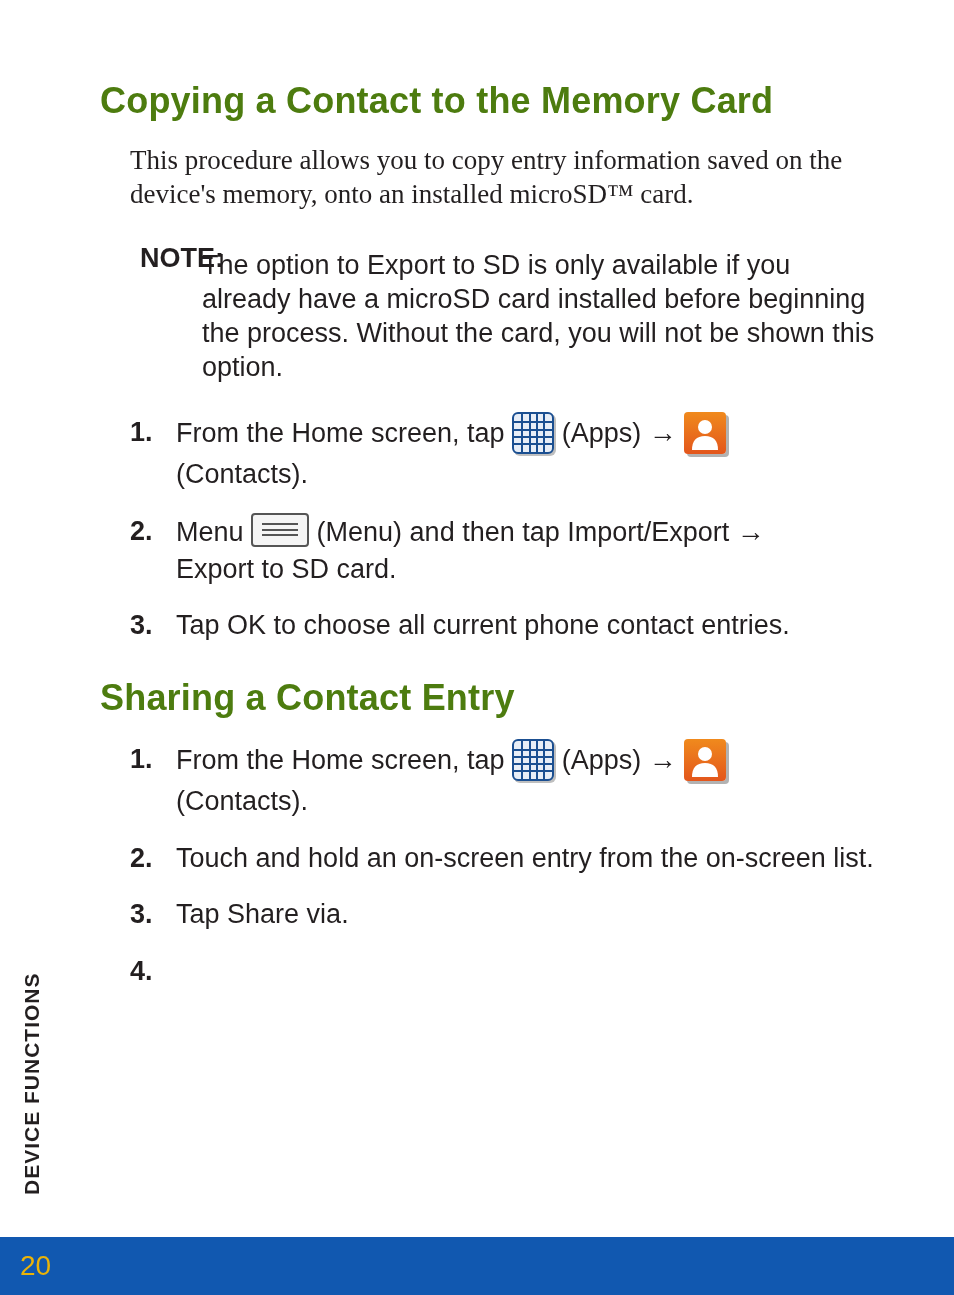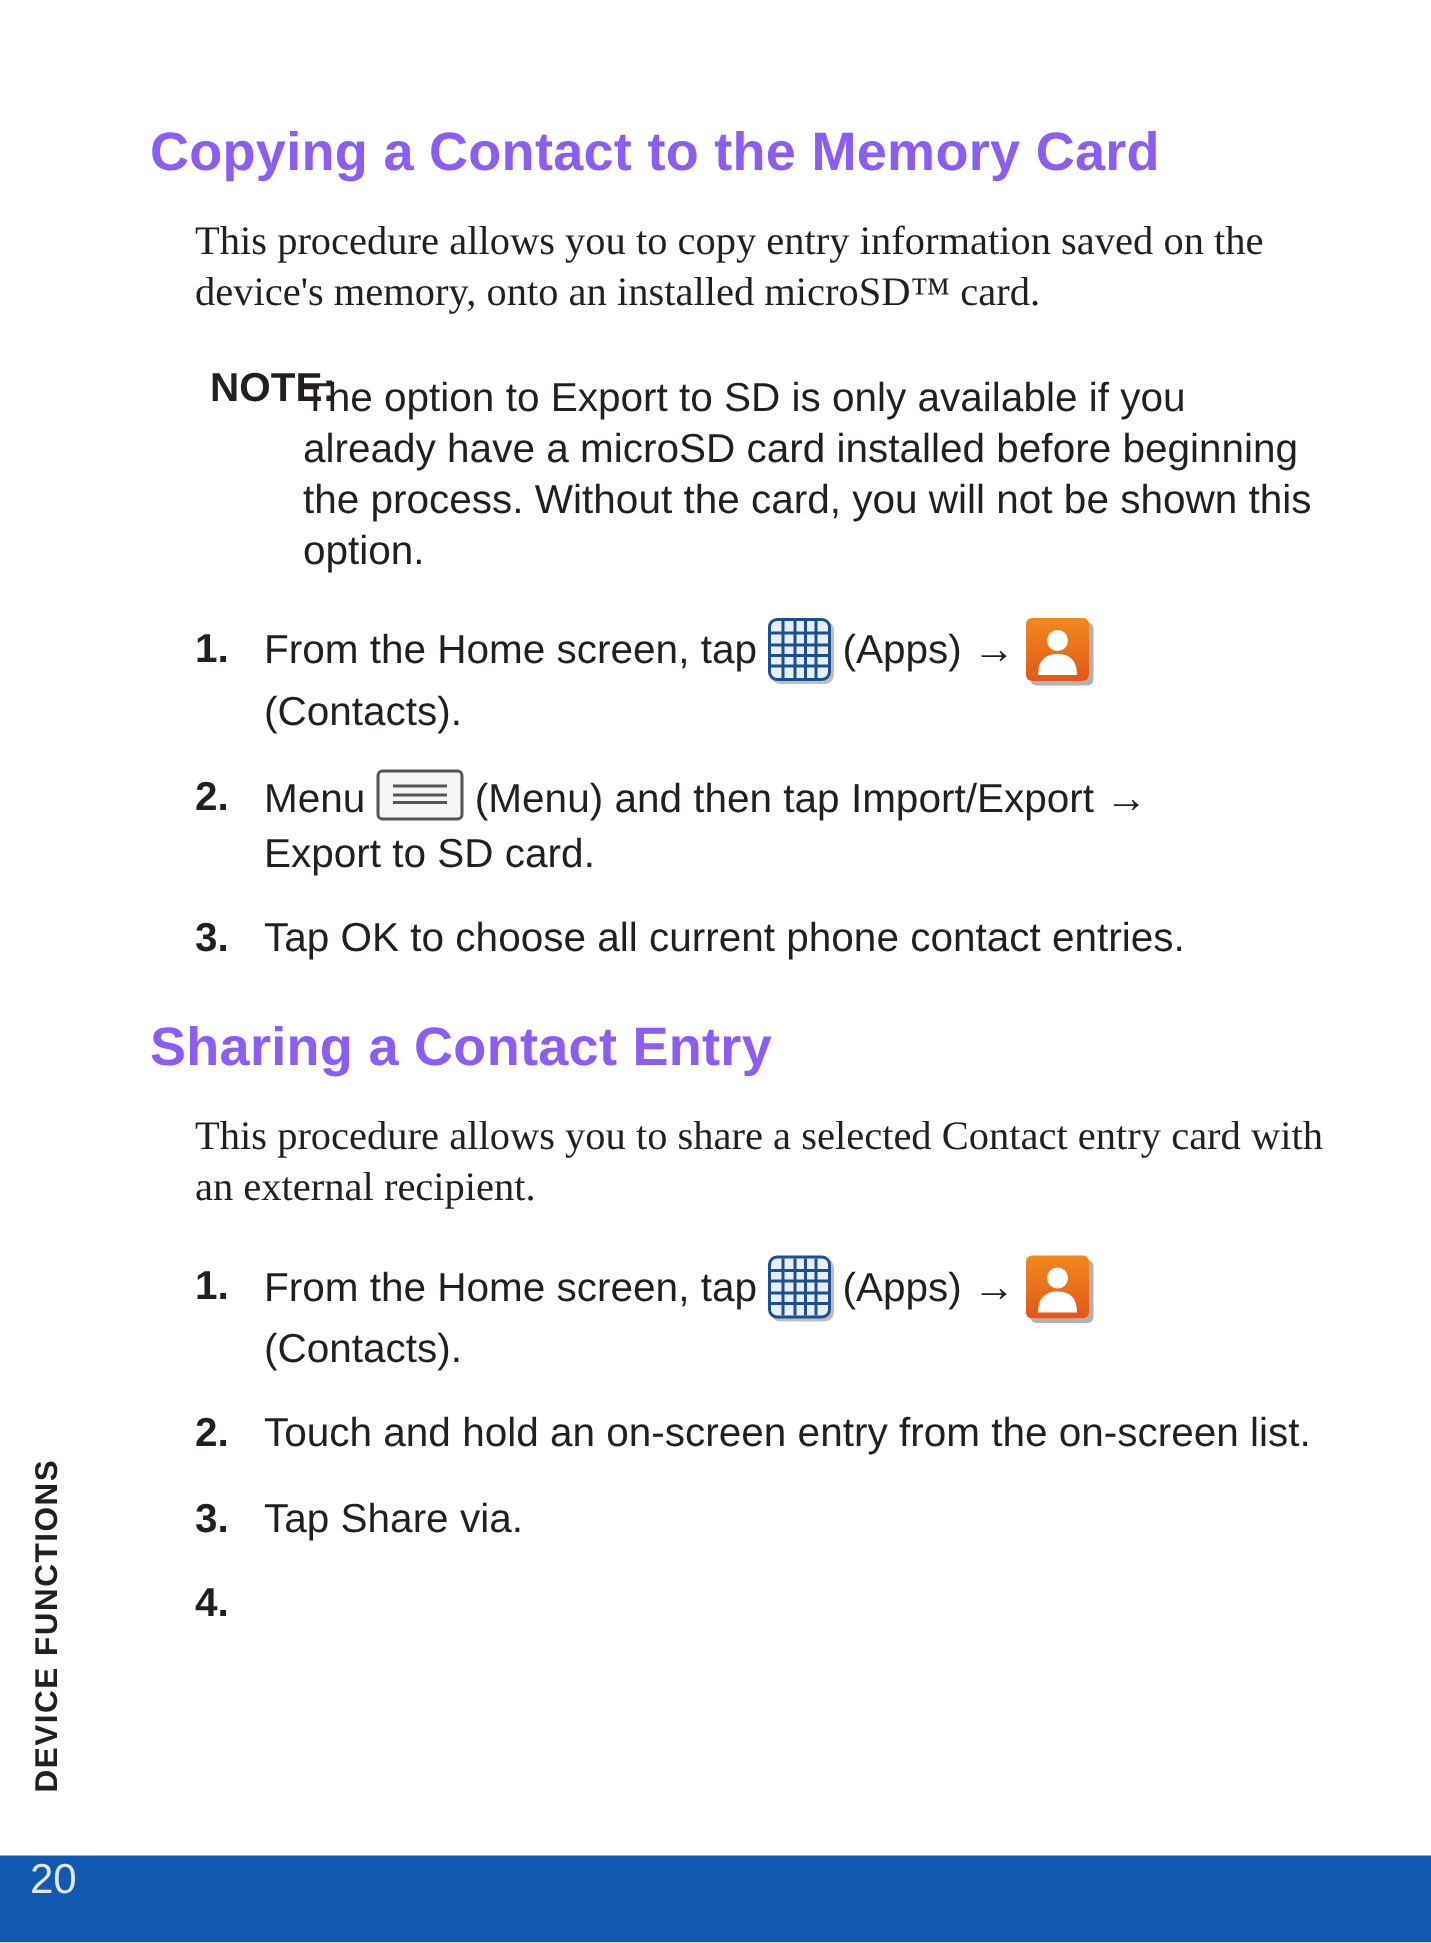--- a/index.html
+++ b/index.html
@@ -11,21 +11,21 @@
     color: #231f20;
     position: relative;
     overflow: hidden;
   }
   .page {
     padding: 80px 70px 0 100px;
   }
   h2.section-heading {
     font-family: "Arial Narrow", Arial, sans-serif;
     font-stretch: condensed;
-    color: #8b5cf6;
+    color: #4d7c0f;
     font-size: 36px;
     font-weight: bold;
     margin-bottom: 22px;
     letter-spacing: 0.2px;
   }
   .intro {
     font-size: 27px;
     line-height: 1.25;
     margin: 0 0 30px 30px;
     font-family: Liberation Serif, serif;
@@ -112,26 +112,26 @@
     font-weight: bold;
     font-size: 21px;
     letter-spacing: 1px;
     font-family: Arial, sans-serif;
   }
   .footer-bar {
     position: absolute;
     left: 0; right: 0; bottom: 0;
     height: 58px;
     background: #1158b0;
-    color: #e5e5e5;
+    color: #eab308;
     font-size: 28px;
     font-family: "Arial Narrow", Arial, sans-serif;
     font-stretch: condensed;
     display: flex;
-    align-items: flex-start;
+    align-items: center;
     padding-left: 20px;
   }
 </style>
 </head>
 <body>
 
 <div class="page">
 
   <h2 class="section-heading">Copying a Contact to the Memory Card</h2>
 
@@ -166,21 +166,20 @@
       <span class="b">Export to SD card</span><span>.</span>
     </li>
     <li>
       <span class="num">3.</span>
       <span>Tap </span><span class="b">OK</span><span> to choose all current phone contact entries.</span>
     </li>
   </ol>
 
   <h2 class="section-heading">Sharing a Contact Entry</h2>
 
-  <p class="intro">This procedure allows you to share a selected Contact entry card with an external recipient.</p>
 
   <ol class="steps">
     <li>
       <span class="num">1.</span>
       <span>From the Home screen, tap </span>
       <span class="icon apps-icon"></span>
       <span> (</span><span class="b">Apps</span><span>) </span>
       <span class="arrow">→</span>
       <span class="icon contacts-icon"><svg viewBox="0 0 42 42">
             <circle cx="21" cy="15" r="7" fill="#fff"></circle>

